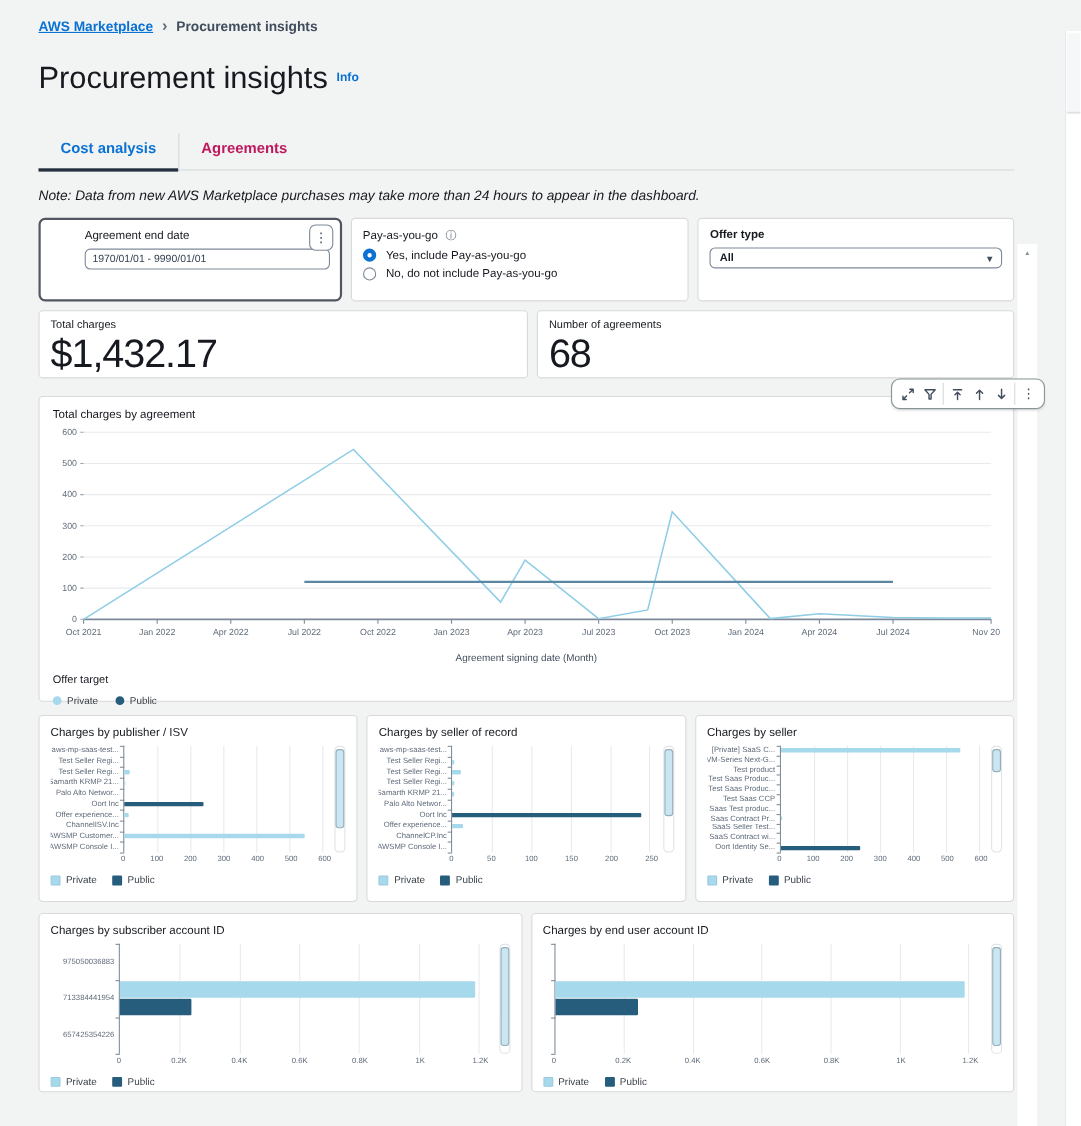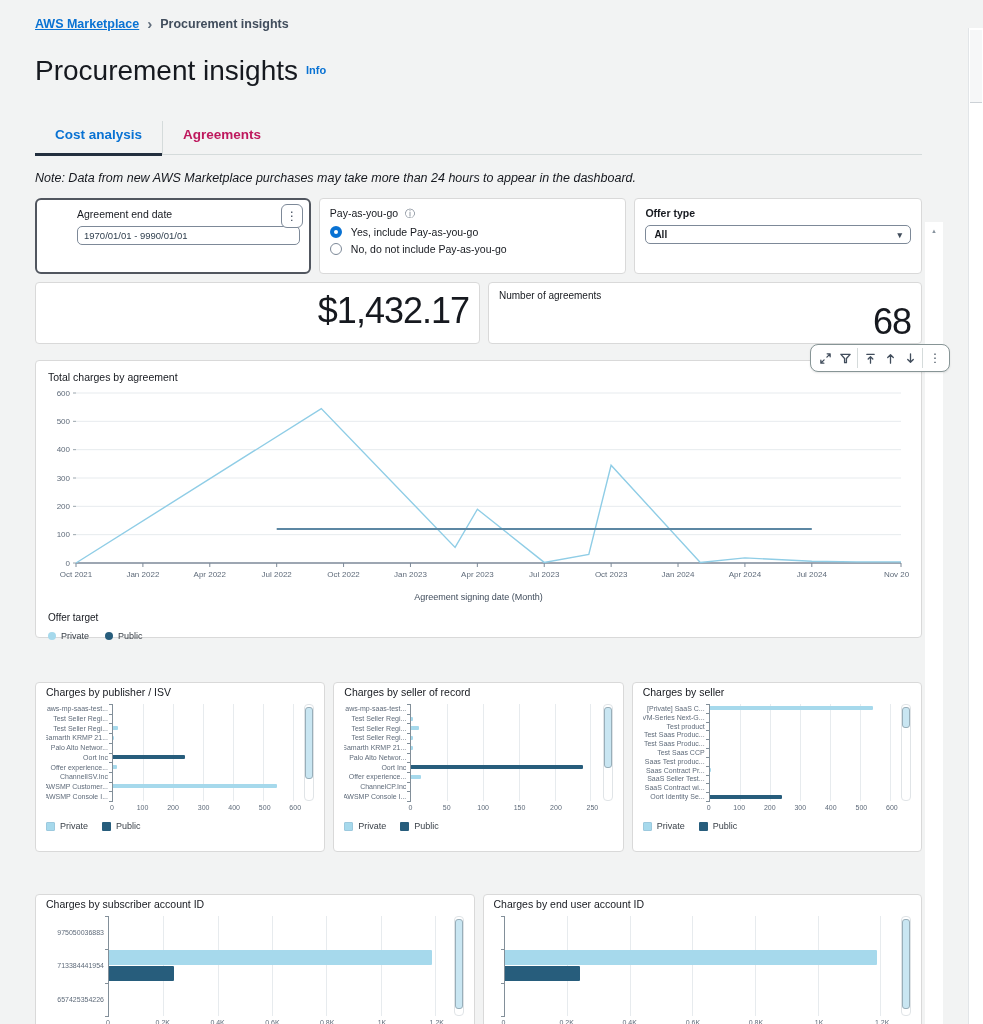--- a/index.html
+++ b/index.html
@@ -47,21 +47,21 @@
   .radio.unchecked{border:1px solid #7d8998;}
   .select{margin-top:6px;border:1px solid #7d8998;border-radius:5px;font-size:10px;color:#16191f;
     padding:3px 8px;display:flex;justify-content:space-between;align-items:center;cursor:pointer;background:#fff;}
   .caret{color:#414d5c;font-size:9px;}
 
   
   .kpi-row{display:flex;gap:8px;margin-top:8px;}
   .kpi-card{height:62px;padding:7px 10px;position:relative;}
   .kpi-1{width:445px;} .kpi-2{width:434px;}
   .kpi-label{font-size:10px;}
-  .kpi-value{text-align:right;font-size:36px;letter-spacing:-1px;margin-top:0px;}
+  .kpi-value{text-align:left;font-size:36px;letter-spacing:-1px;margin-top:0px;}
 
   
   .chart-toolbar{position:absolute;top:344px;left:775px;background:#fff;border:1px solid #879596;
     border-radius:8px;display:flex;align-items:center;height:26px;padding:0 2px;box-shadow:0 1px 2px rgba(0,0,0,.1);z-index:5;}
   .tb-group{display:flex;align-items:center;padding:0 2px;}
   .tb-group + .tb-group{border-left:1px solid #d5dbdb;}
   .tb-btn{width:20px;height:20px;display:flex;align-items:center;justify-content:center;cursor:pointer;
     background:none;border:none;padding:0;color:#414d5c;font-size:12px;}
   .tb-btn svg{stroke:#414d5c;fill:none;stroke-width:1.4;stroke-linecap:round;stroke-linejoin:round;}
 
@@ -75,21 +75,21 @@
   .legend-item{display:flex;align-items:center;}
   .dot{width:8px;height:8px;border-radius:50%;margin-right:5px;}
   .dot.private{background:var(--private);}
   .dot.public{background:var(--public);}
   .swatch{width:9px;height:9px;display:inline-block;margin-right:5px;border-radius:1px;}
   .swatch.private{background:var(--private);border:1px solid #9cc9de;box-sizing:border-box;}
   .swatch.public{background:var(--public);}
 
   
   .charts3-row{display:flex;gap:8px;margin-top:12px;}
-  .chart-card{flex:1;height:170px;padding:3px 10px;margin-top:32px;}
+  .chart-card{flex:1;height:170px;padding:9px 10px;}
   .charts2-row{display:flex;gap:8px;margin-top:10px;}
   .chart-card.wide{height:163px;}
   .bc{margin-top:6px;}
   .bc-main{display:flex;height:97px;}
   .bc.large .bc-main{height:100px;}
   .bc-labels{width:var(--lw);display:flex;flex-direction:column;}
   .bc-label{flex:1;font-size:7px;color:#5f6b7a;text-align:right;padding-right:4px;white-space:nowrap;
     overflow:hidden;display:flex;align-items:center;justify-content:flex-end;}
   .bc-plot{flex:1;position:relative;border-left:1px solid #828f99;display:flex;flex-direction:column;}
   .bc-grid{position:absolute;top:0;bottom:0;width:1px;background:#e7ebee;}
@@ -160,20 +160,21 @@
         <div class="filter-label">Offer type</div>
         <div class="select">
           <span>All</span>
           <span class="caret">▾</span>
         </div>
       </div>
     </div>
 
     <div class="kpi-row">
       <div class="card kpi-card kpi-1">
+        <div class="kpi-label">Total charges</div>
         <div class="kpi-value">$1,432.17</div>
       </div>
       <div class="card kpi-card kpi-2">
         <div class="kpi-label">Number of agreements</div>
         <div class="kpi-value">68</div>
       </div>
     </div>
 
     <div class="chart-toolbar">
       <div class="tb-group">

